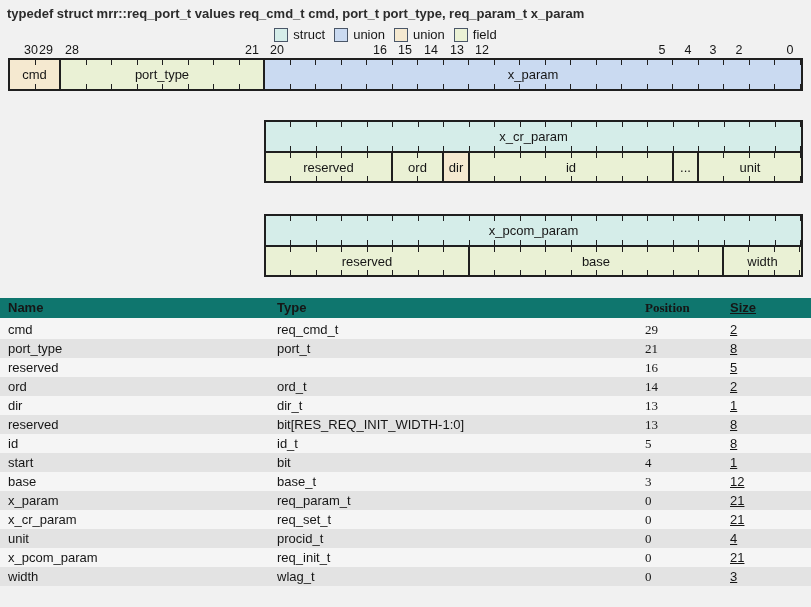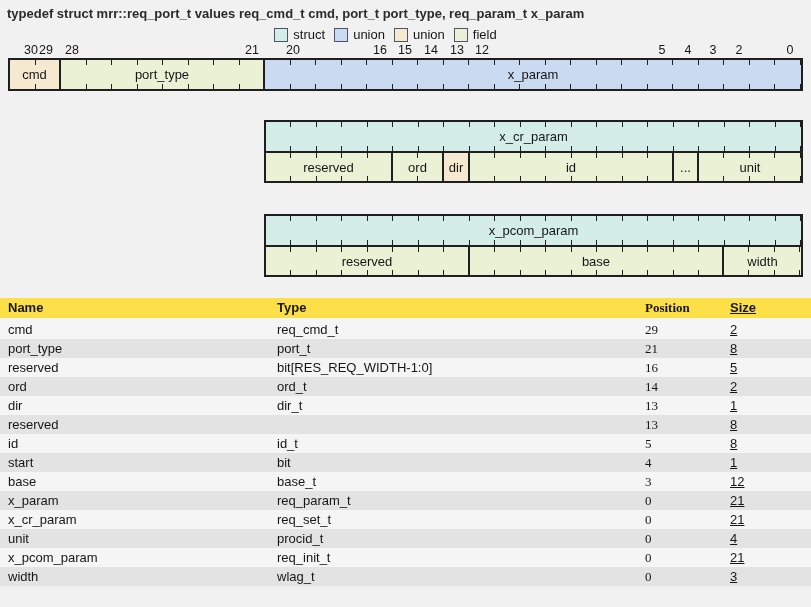--- a/index.html
+++ b/index.html
@@ -57,21 +57,21 @@
   .group-cr{top:120px;height:63px;}
   .group-pcom{top:214px;height:63px;}
   .ghdr{
     position:relative;height:29px;border-bottom:2px solid #1f1f1f;
     display:flex;align-items:center;justify-content:center;font-size:13px;
   }
   .gfields{position:relative;height:28px;}
   
   .tbl{position:absolute;left:0;top:298px;width:811px;font-size:13px;}
   .thead{
-    position:relative;height:20px;line-height:20px;background:#fde047;
+    position:relative;height:20px;line-height:20px;background:#0f766e;
     font-weight:bold;border-bottom:2px solid #f5f5f5;box-sizing:content-box;
   }
   .trow{position:relative;height:19px;line-height:19px;}
   .trow.odd{background:#f5f5f5;}
   .trow.even{background:#e3e3e3;}
   .tc{position:absolute;top:0;white-space:nowrap;}
   .c0{left:8px;} .c1{left:277px;} .c2{left:645px;font-family:Liberation Serif, serif;} .c3{left:730px;text-decoration:underline;}
 </style>
 </head>
 <body>
@@ -94,21 +94,21 @@
   <span class="legend-item">
     <span class="swatch" style="background:#eaf1d5"></span>
     <span>field</span>
   </span>
 </div>
 
 <span class="bitnum" style="left:18px">30</span>
 <span class="bitnum" style="left:33px">29</span>
 <span class="bitnum" style="left:59px">28</span>
 <span class="bitnum" style="left:239px">21</span>
-<span class="bitnum" style="left:280px">20</span>
+<span class="bitnum" style="left:264px">20</span>
 <span class="bitnum" style="left:367px">16</span>
 <span class="bitnum" style="left:392px">15</span>
 <span class="bitnum" style="left:418px">14</span>
 <span class="bitnum" style="left:444px">13</span>
 <span class="bitnum" style="left:469px">12</span>
 <span class="bitnum" style="left:649px">5</span>
 <span class="bitnum" style="left:675px">4</span>
 <span class="bitnum" style="left:700px">3</span>
 <span class="bitnum" style="left:726px">2</span>
 <span class="bitnum" style="left:777px">0</span>
@@ -154,38 +154,38 @@
     <span class="tc c3">2</span>
   </div>
   <div class="trow even">
     <span class="tc c0">port_type</span>
     <span class="tc c1">port_t</span>
     <span class="tc c2">21</span>
     <span class="tc c3">8</span>
   </div>
   <div class="trow odd">
     <span class="tc c0">reserved</span>
-    <span class="tc c1">bit[RES_REQ_WIDTH-1:0]</span>
     <span class="tc c2">16</span>
     <span class="tc c3">5</span>
   </div>
   <div class="trow even">
     <span class="tc c0">ord</span>
     <span class="tc c1">ord_t</span>
     <span class="tc c2">14</span>
     <span class="tc c3">2</span>
   </div>
   <div class="trow odd">
     <span class="tc c0">dir</span>
     <span class="tc c1">dir_t</span>
     <span class="tc c2">13</span>
     <span class="tc c3">1</span>
   </div>
   <div class="trow even">
     <span class="tc c0">reserved</span>
+    <span class="tc c1">bit[RES_REQ_INIT_WIDTH-1:0]</span>
     <span class="tc c2">13</span>
     <span class="tc c3">8</span>
   </div>
   <div class="trow odd">
     <span class="tc c0">id</span>
     <span class="tc c1">id_t</span>
     <span class="tc c2">5</span>
     <span class="tc c3">8</span>
   </div>
   <div class="trow even">

